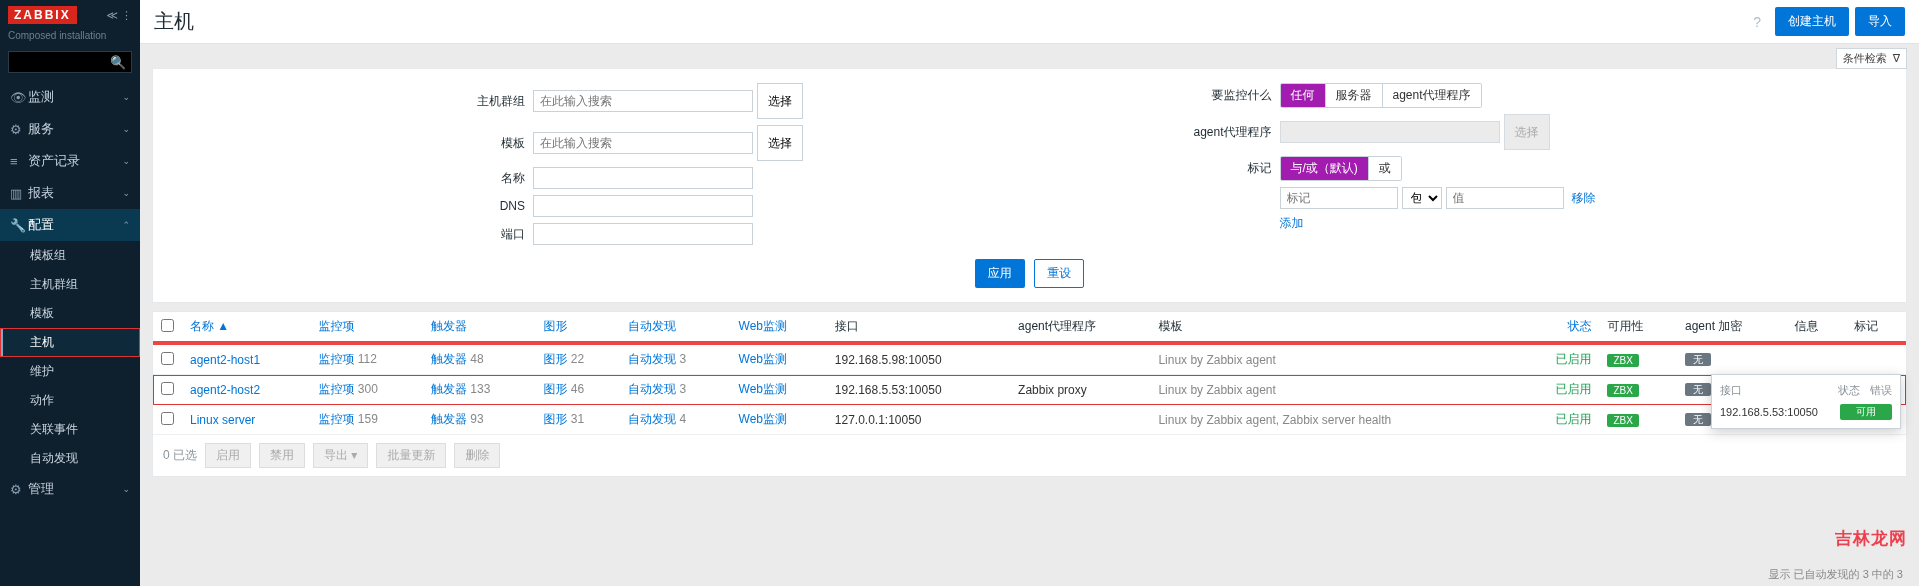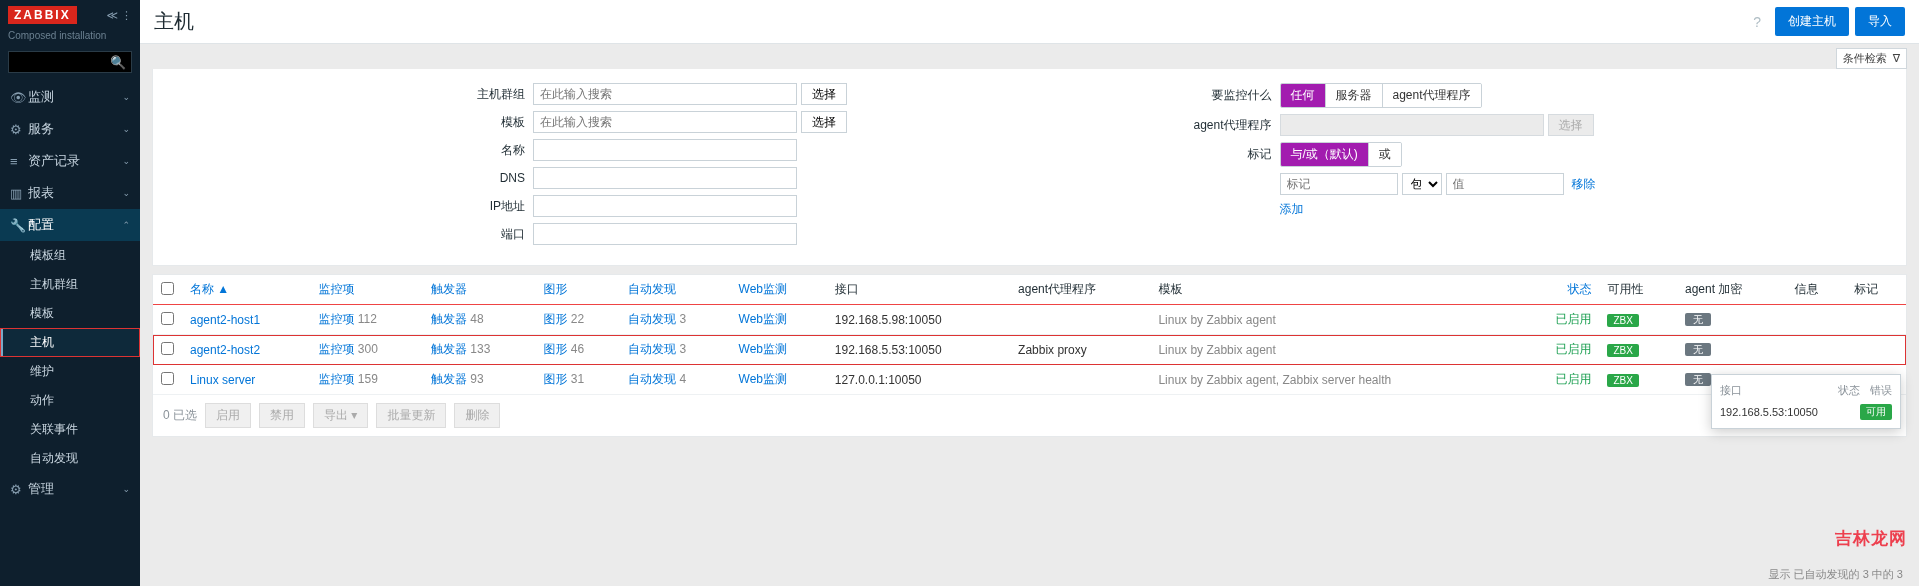--- a/index.html
+++ b/index.html
@@ -36,59 +36,59 @@
 .btn-blue + .btn-blue { margin-left: 6px; }
 
 .filter-bar { display: flex; justify-content: flex-end; padding: 4px 12px 0; margin-left: 28px; }
 .filter-toggle { background: #fff; border: 1px solid #d0d7dc; padding: 2px 6px; font-size: 11px; color: #444; cursor: pointer; display: flex; align-items: center; gap: 6px; }
 
 .filter-panel { background: #fff; margin: 0 12px; padding: 14px 0; border: 1px solid #e6e9eb; border-top: none; }
 .filter-cols { display: flex; }
 .fcol { flex: 1; }
 .frow { display: flex; align-items: center; margin-bottom: 6px; }
 .flabel { width: 120px; text-align: right; color: #1f2c33; padding-right: 8px; font-size: 12px; }
-.ftext { width: 264px; height: 22px; border: 1px solid #c9d2d8; padding: 0 6px; font-size: 12px; }
+.ftext { width: 220px; height: 22px; border: 1px solid #c9d2d8; padding: 0 6px; font-size: 12px; }
 .fsmall { width: 118px; height: 22px; border: 1px solid #c9d2d8; padding: 0 6px; font-size: 12px; }
 .fsel { height: 22px; border: 1px solid #c9d2d8; background: #fff; padding: 0 4px; font-size: 12px; }
-.side-btn { height: 22px; border: 1px solid #c9d2d8; background: #fff; padding: 0 10px; margin-left: 4px; cursor: pointer; font-size: 12px; }
+.side-btn { height: 36px; border: 1px solid #c9d2d8; background: #fff; padding: 0 10px; margin-left: 4px; cursor: pointer; font-size: 12px; }
 .seg { display: flex; border: 1px solid #c9d2d8; border-radius: 2px; overflow: hidden; }
 .seg div { padding: 3px 10px; font-size: 12px; cursor: pointer; border-right: 1px solid #c9d2d8; background: #fff; color: #333; }
 .seg div:last-child { border-right: none; }
 .seg .on { background: #a21caf; color: #fff; }
 .link { color: #0275d8; cursor: pointer; font-size: 12px; }
 .disabled-input { background: #ebebeb; border-color: #d6dbdf; color: #aaa; }
 
 .actions { text-align: center; padding: 8px 0 0; }
 .btn-outline { background: #fff; border: 1px solid #0275d8; color: #0275d8; }
 
 
 .table-wrap { background: #fff; margin: 8px 12px 0; border: 1px solid #e6e9eb; }
 table { width: 100%; border-collapse: collapse; font-size: 12px; }
-th { text-align: left; padding: 6px 8px; color: #1f2c33; font-weight: normal; border-bottom: 1px solid #ef4444; }
+th { text-align: left; padding: 6px 8px; color: #1f2c33; font-weight: normal; border-bottom: 4px solid #ef4444; }
 th.link-h { color: #0275d8; cursor: pointer; }
 td { padding: 6px 8px; border-bottom: 1px solid #eef1f3; color: #333; }
 tr.hl td { background: #fff; }
 tr.hl { outline: 1px solid #d33; outline-offset: -1px; margin-top: 45px; }
 .cnt { color: #888; }
 .green { color: #199e4f; }
 .badge-zbx { background: #2aa748; color: #fff; padding: 1px 6px; font-size: 10px; border-radius: 2px; }
 .badge-none { background: #6b7780; color: #fff; padding: 1px 8px; font-size: 10px; border-radius: 2px; }
 .chk { width: 13px; height: 13px; }
 
 .footer-row { padding: 8px 10px; display: flex; align-items: center; gap: 8px; color: #8a9299; }
 .ghost-btn { background: #f0f0f0; border: 1px solid #ddd; color: #aaa; padding: 3px 10px; cursor: not-allowed; font-size: 12px; }
 
 
 .popup { position: absolute; right: 18px; top: 374px; width: 190px; background: #fff; border: 1px solid #c9d2d8; box-shadow: 0 3px 12px rgba(0,0,0,.2); padding: 8px; font-size: 11px; }
 .popup .ph { display: flex; color: #8a9299; margin-bottom: 6px; }
 .popup .ph span:first-child { flex: 1; }
 .popup .ph span:nth-child(2) { margin-right: 10px; }
 .popup .pr { display: flex; align-items: center; }
 .popup .pr span:first-child { flex: 1; color: #333; }
-.avail { background: #2aa748; color: #fff; padding: 1px 6px; border-radius: 2px; font-size: 10px; }
+.avail { background: #2aa748; color: #fff; padding: 1px 16px; border-radius: 2px; font-size: 10px; }
 
 .page-ind { position: absolute; right: 16px; bottom: 4px; color: #888; font-size: 11px; }
 .watermark { position: absolute; right: 12px; bottom: 36px; color: #e23; font-size: 17px; font-weight: bold; letter-spacing: 1px; opacity: .85; pointer-events: none; }
 </style>
 </head>
 <body>
 
 <div class="sidebar">
   <div class="logo-row">
     <span class="logo">ZABBIX</span>
@@ -174,24 +174,20 @@
           </div>
         <div class="frow">
             <div class="flabel">名称</div>
             <input class="ftext" style="">
           </div>
         <div class="frow">
             <div class="flabel">DNS</div>
             <input class="ftext" style="">
           </div>
         <div class="frow">
-            <div class="flabel">IP地址</div>
-            <input class="ftext" style="">
-          </div>
-        <div class="frow">
             <div class="flabel">端口</div>
             <input class="ftext" style="">
           </div>
       </div>
       <div class="fcol">
         <div class="frow">
             <div class="flabel">要监控什么</div>
           <div class="seg">
               <div class="on">任何</div>
               <div>服务器</div>
@@ -215,20 +211,24 @@
           <input class="fsmall" placeholder="标记" style="">
           <select class="fsel" style="margin:0 4px;width:40px"><option>包含</option></select>
           <input class="fsmall" placeholder="值" style="">
           <span class="link" style="margin-left:8px">移除</span>
         </div>
         <div class="frow">
             <div class="flabel"></div>
             <span class="link">添加</span>
           </div>
       </div>
+    </div>
+    <div class="actions">
+      <span class="btn btn-blue">应用</span>
+      <span class="btn btn-outline" style="margin-left:6px">重设</span>
     </div>
   </div>
 
   <div class="table-wrap">
     <table>
       <thead>
           <tr>
         <th style="width:24px"><input type="checkbox" class="chk" style=""></th>
         <th class="link-h">名称 ▲</th>
         <th class="link-h">监控项</th>

